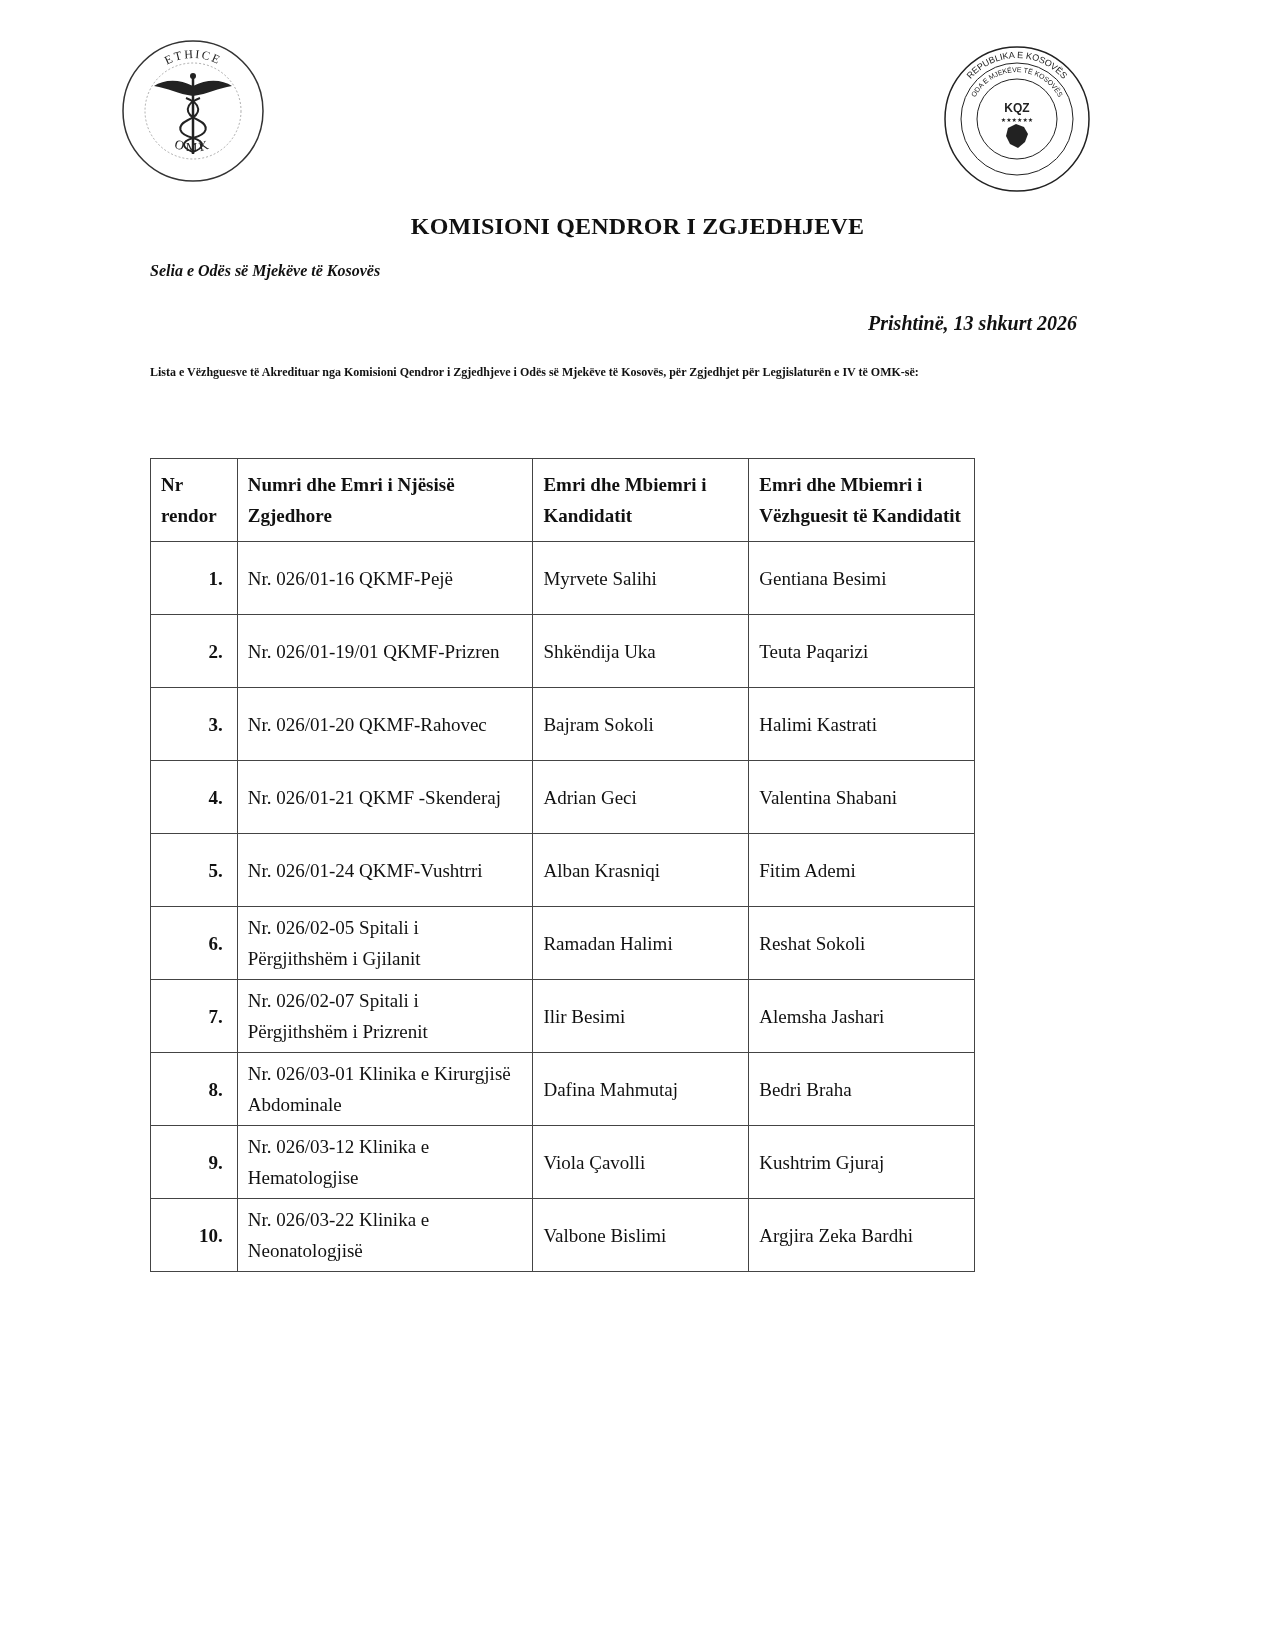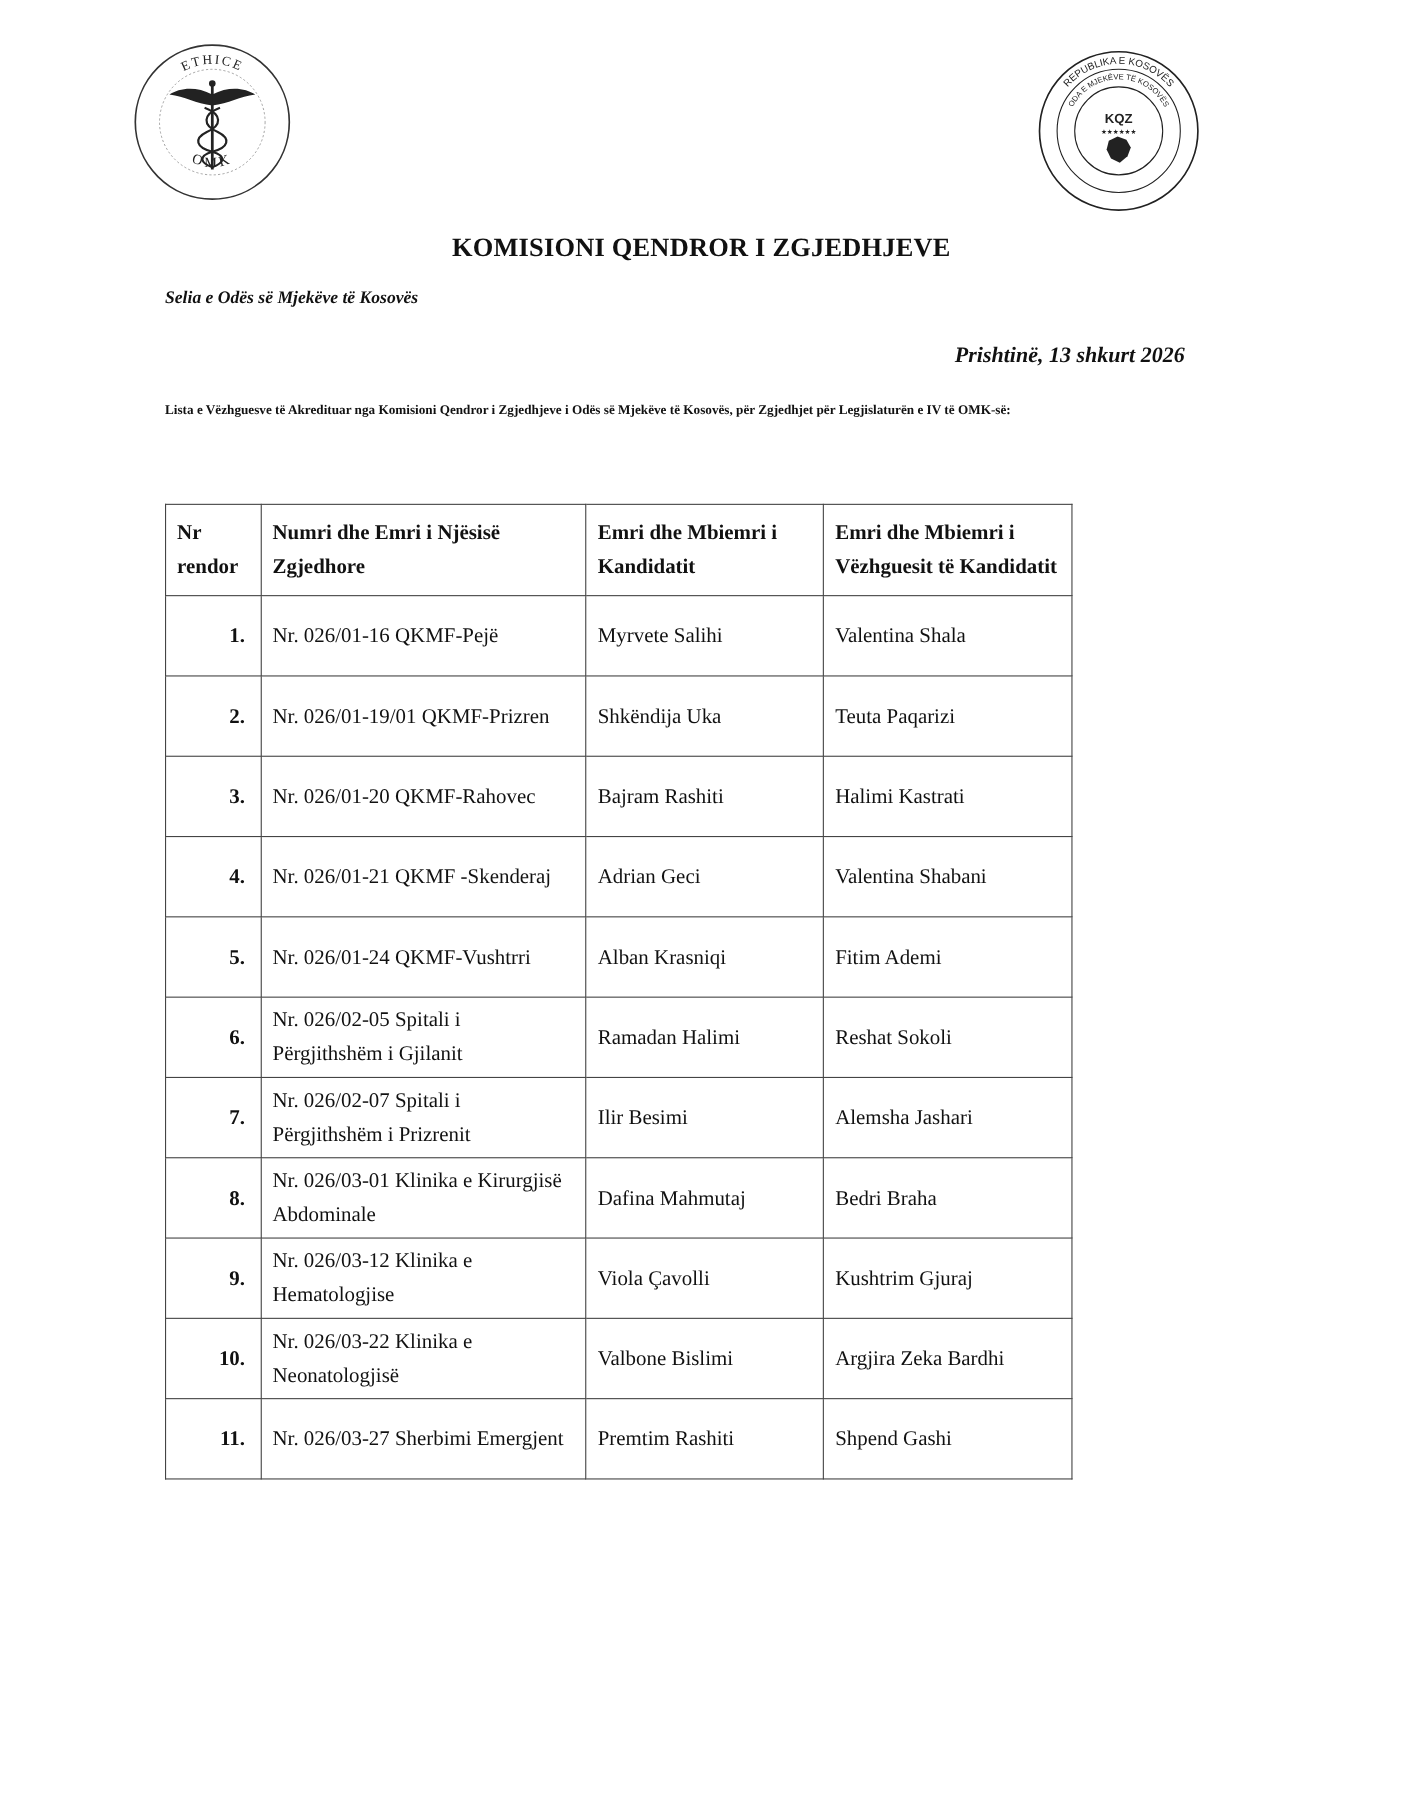--- a/index.html
+++ b/index.html
@@ -109,32 +109,32 @@
       <th>Numri dhe Emri i Njësisë Zgjedhore</th>
       <th>Emri dhe Mbiemri i Kandidatit</th>
       <th>Emri dhe Mbiemri i Vëzhguesit të Kandidatit</th>
     </tr>
   </thead>
   <tbody id="tbody">
       <tr>
         <td class="nr">1.</td>
         <td>Nr. 026/01-16 QKMF-Pejë</td>
         <td>Myrvete Salihi</td>
-        <td>Valentina Shala</td>
+        <td>Gentiana Besimi</td>
       </tr>
       <tr>
         <td class="nr">2.</td>
         <td>Nr. 026/01-19/01 QKMF-Prizren</td>
         <td>Shkëndija Uka</td>
         <td>Teuta Paqarizi</td>
       </tr>
       <tr>
         <td class="nr">3.</td>
         <td>Nr. 026/01-20 QKMF-Rahovec</td>
-        <td>Bajram Rashiti</td>
+        <td>Bajram Sokoli</td>
         <td>Halimi Kastrati</td>
       </tr>
       <tr>
         <td class="nr">4.</td>
         <td>Nr. 026/01-21 QKMF -Skenderaj</td>
         <td>Adrian Geci</td>
         <td>Valentina Shabani</td>
       </tr>
       <tr>
         <td class="nr">5.</td>
@@ -165,20 +165,14 @@
         <td>Nr. 026/03-12 Klinika e Hematologjise</td>
         <td>Viola Çavolli</td>
         <td>Kushtrim Gjuraj</td>
       </tr>
       <tr>
         <td class="nr">10.</td>
         <td>Nr. 026/03-22 Klinika e Neonatologjisë</td>
         <td>Valbone Bislimi</td>
         <td>Argjira Zeka Bardhi</td>
       </tr>
-      <tr>
-        <td class="nr">11.</td>
-        <td>Nr. 026/03-27 Sherbimi Emergjent</td>
-        <td>Premtim Rashiti</td>
-        <td>Shpend Gashi</td>
-      </tr>
     </tbody>
 </table>
 
 </body></html>

